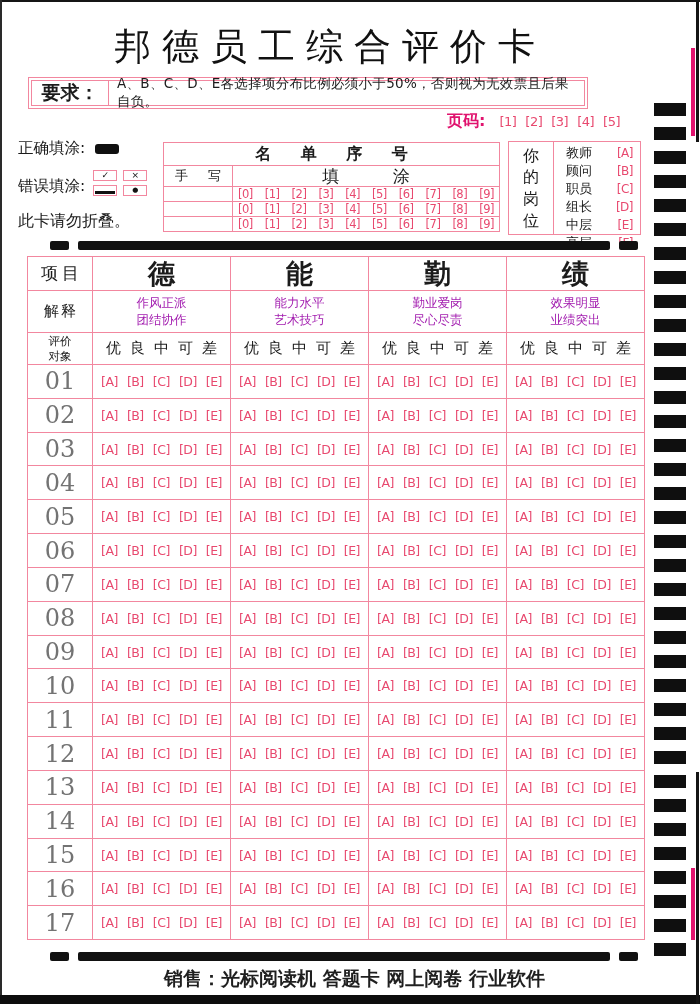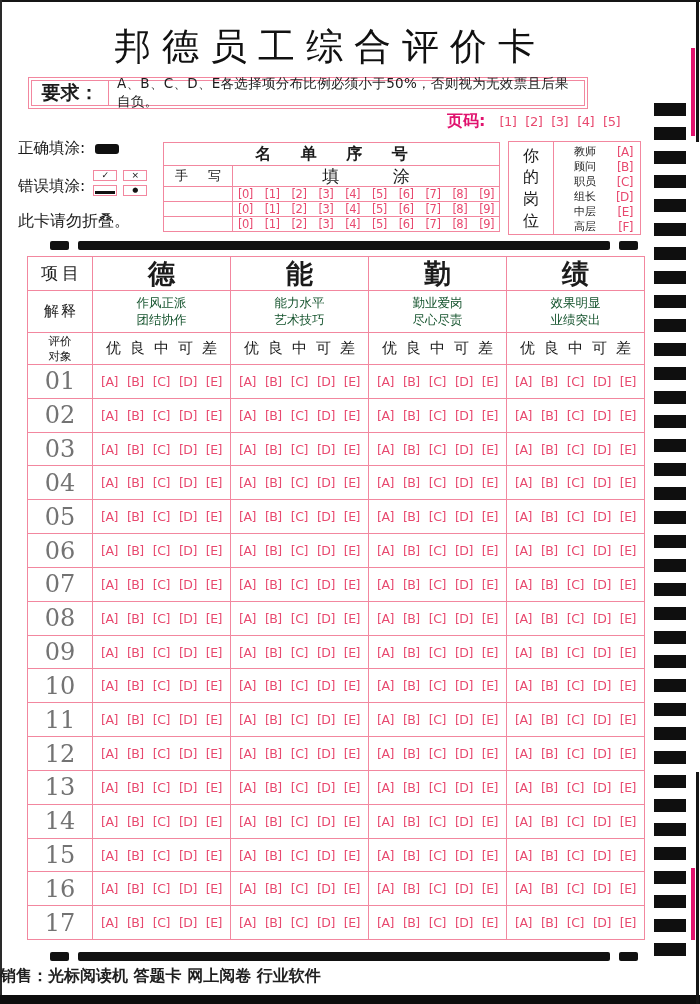--- a/index.html
+++ b/index.html
@@ -74,54 +74,54 @@
   .serial-digits{flex:1; display:flex; align-items:center; justify-content:space-between; padding:0 5px;}
   .serial-digits .bubble{font-size:11.5px;}
 
   
   .position{position:absolute; left:508px; top:141px; width:133px; height:94px;
     border:1px solid var(--pink); box-sizing:border-box; display:flex;}
   .position-label{width:44px; border-right:1px solid var(--pink); display:flex; flex-direction:column;
     align-items:center; justify-content:center; font-size:16px; line-height:1.35; font-weight:500;}
   .position-opts{flex:1; display:flex; flex-direction:column; justify-content:space-around; padding:2px 0;}
   .position-row{display:flex; align-items:center; justify-content:space-between; padding:0 7px 0 12px;}
-  .position-name{font-size:11px; font-weight:500;margin-left:8px;}
+  .position-name{font-size:13px; font-weight:500;}
   .position-code{font-size:12px;}
 
   
   .bar-row{position:absolute; left:50px; width:588px; height:10px; display:flex; align-items:center;}
   .bar-short{width:19px; height:9px; background:#111; border-radius:2px;}
   .bar-long{flex:1; height:9px; background:#111; margin:0 9px; border-radius:2px;}
   .bar-top{top:240px;} .bar-bottom{top:951px;}
 
   
   .mtable{position:absolute; left:27px; top:256px; width:618px; height:684px;
     border:1px solid var(--pink); box-sizing:border-box; display:flex; flex-direction:column;}
   .trow{display:flex; border-bottom:1px solid var(--pink); box-sizing:border-box;}
   .tn{width:64px; display:flex; align-items:center; justify-content:center; box-sizing:border-box;}
   .tg{flex:1; border-left:1px solid var(--pink); display:flex; align-items:center; box-sizing:border-box;}
   .trow-h1{height:34px;} .trow-h2{height:42px;} .trow-h3{height:32px;}
   .th-item{font-size:17px; letter-spacing:4px; text-indent:4px; font-weight:500;}
   .th-subject{justify-content:center; font-size:27px; font-weight:600;}
   .th-explain-label{font-size:15px; letter-spacing:2px; text-indent:2px; font-weight:500;}
-  .tg-explain{flex-direction:column; justify-content:center; font-size:12.5px; line-height:1.35; color:#14532d; text-align:center;}
+  .tg-explain{flex-direction:column; justify-content:center; font-size:12.5px; line-height:1.35; color:#a21caf; text-align:center;}
   .tn-target{flex-direction:column; font-size:11.5px; line-height:1.3;}
   .tg-scale{justify-content:space-between; padding:0 13px; font-size:15px; font-weight:500;}
   .tbody{flex:1; display:flex; flex-direction:column;}
   .tbody .trow{flex:1;}
   .tbody .trow:last-child{border-bottom:none;}
   .tn-num{font-family:"DejaVu Serif", serif; font-size:24px; color:#737373;}
   .tg-bubbles{justify-content:space-between; padding:0 8px;}
 
   
   .timing{position:absolute; left:654px; top:103px; width:32px; display:flex; flex-direction:column; gap:11px;}
   .tmark{width:32px; height:13px; background:#0f0f0f;}
 
-  .footer{position:absolute; left:0; top:966px; width:645px; text-align:left;
-    font-size:16px; font-weight:600; color:#1f1f1f;}
+  .footer{position:absolute; left:0; top:966px; width:645px; text-align:center;
+    font-size:19px; font-weight:600; color:#1f1f1f;padding-left:32px;}
 </style>
 </head>
 <body>
 
 <div class="page">
 
   <div class="edge-top"></div>
   <div class="edge-left"></div>
   <div class="edge-bottom"></div>
   <div class="rline-black-top"></div>

